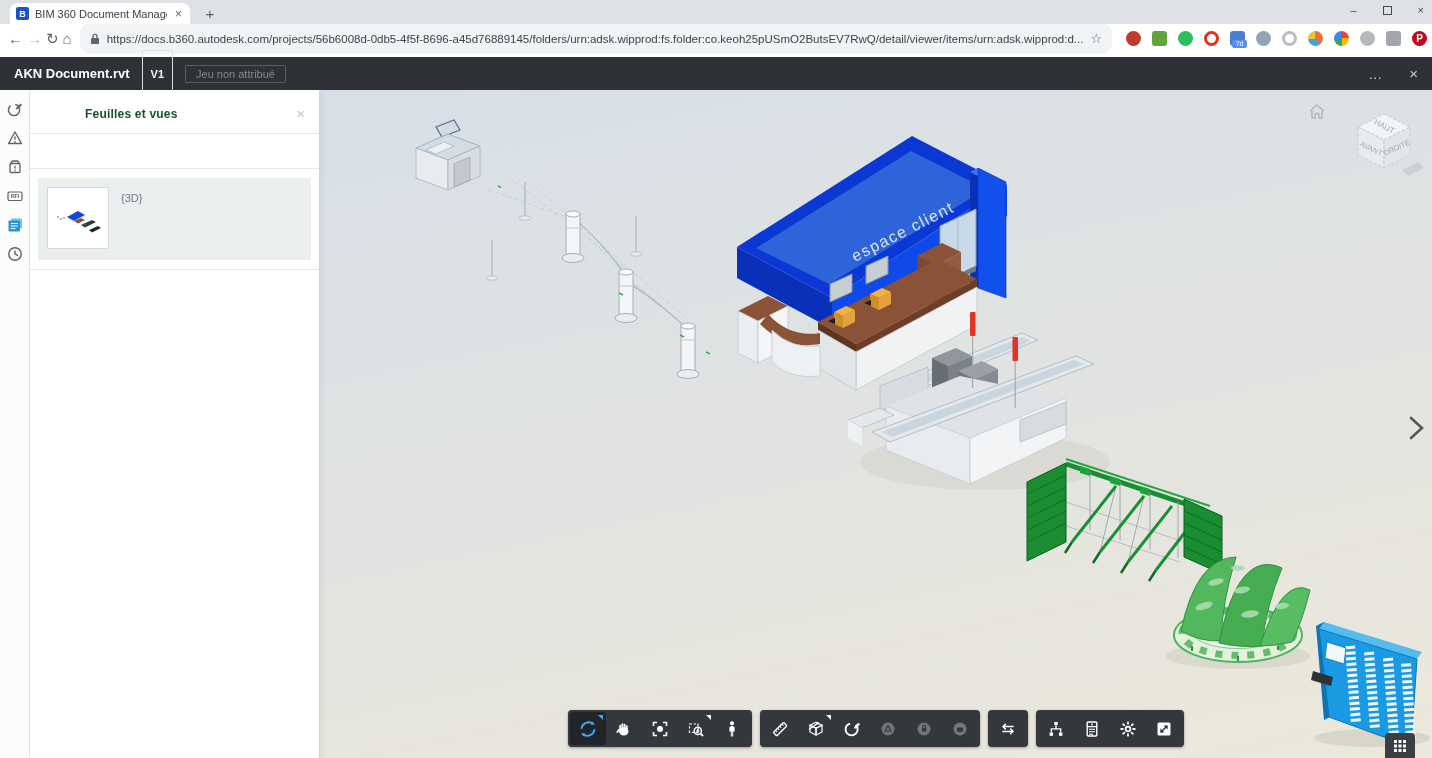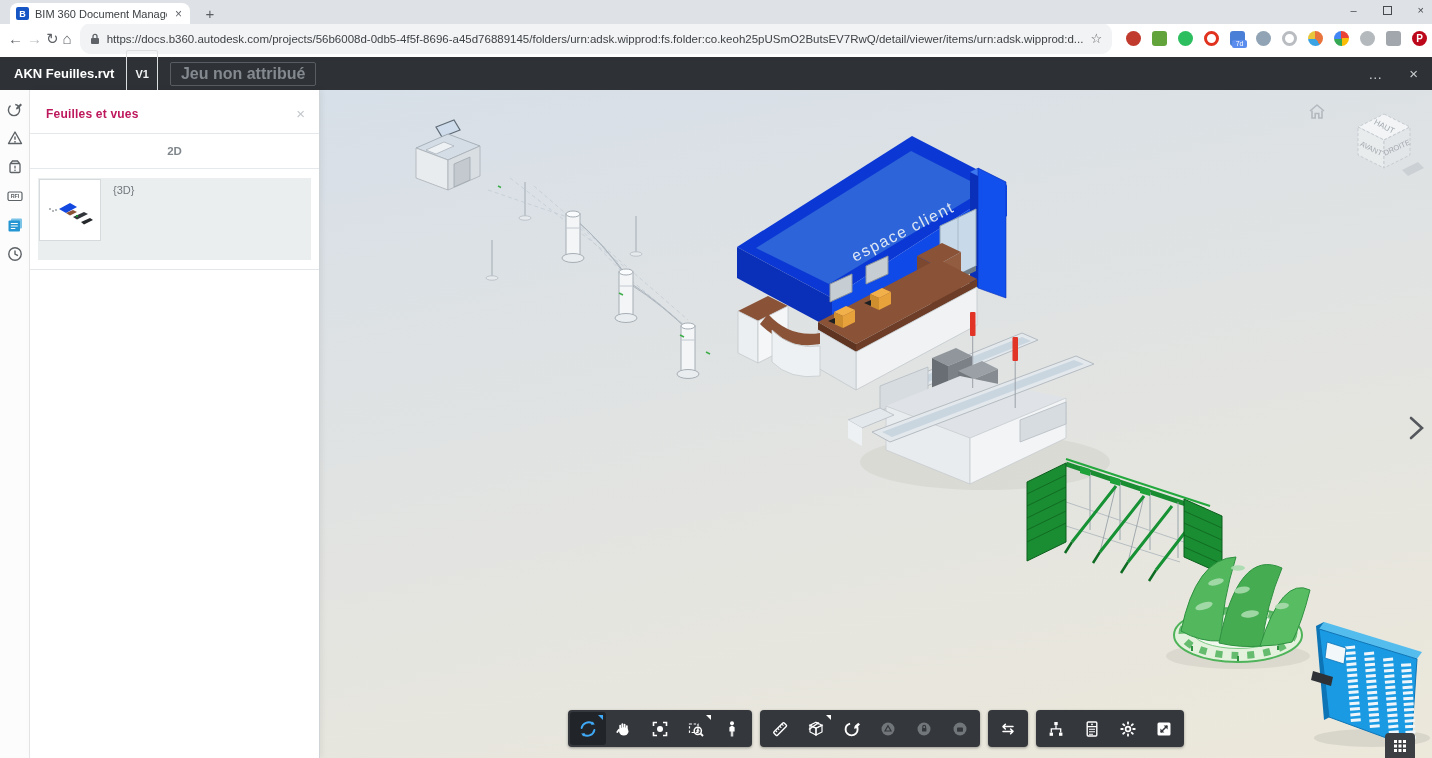--- a/index.html
+++ b/index.html
@@ -30,41 +30,41 @@
   .ext.sq{border-radius:3px;}
   .cal-badge{position:absolute;bottom:-2px;left:2px;right:-2px;background:#5b8def;color:#fff;font-size:7px;
        text-align:center;border-radius:2px;line-height:8px;}
   .pinterest-p{color:#fff;font-size:10px;font-weight:bold;display:flex;align-items:center;justify-content:center;width:100%;height:100%;}
   .gapstrip{height:4px;background:#fff;}
 
   
   .vheader{height:33px;background:#2e3236;display:flex;align-items:center;padding:0 14px;gap:12px;}
   .vh-title{color:#fff;font-size:13px;font-weight:bold;}
   .vh-badge{border:1px solid #dcdee0;color:#f2f3f4;font-size:11px;font-weight:bold;padding:17px 8px;border-radius:2px;}
-  .vh-set{border:1px solid #585d63;color:#83898f;font-size:16px;padding:2px 10px;border-radius:2px;font-weight:bold;}
+  .vh-set{border:1px solid #585d63;color:#83898f;font-size:11px;padding:2px 10px;border-radius:2px;}
   .vh-right{margin-left:auto;display:flex;align-items:center;gap:26px;color:#c9ccce;}
   .vh-more{font-size:14px;letter-spacing:1px;}
   .vh-close{font-size:15px;}
 
   
   .main{display:flex;height:668px;}
   .rail{width:30px;background:#fcfcfc;border-right:1px solid #e4e6e8;display:flex;flex-direction:column;
         align-items:center;padding-top:10px;gap:11px;}
   .rail svg{display:block;}
   .panel{width:290px;background:#fff;border-right:1px solid #cfd4d8;box-shadow:2px 0 6px rgba(0,0,0,.06);
         display:flex;flex-direction:column;z-index:2;}
   .panel-head{display:flex;align-items:center;padding:15px 14px 11px 16px;}
-  .panel-title{font-size:12px;font-weight:bold;color:#be185d;letter-spacing:.2px;flex:1;}
+  .panel-title{font-size:12px;font-weight:bold;color:#14532d;letter-spacing:.2px;flex:1;margin-left:39px;}
   .panel-close{color:#c3c7cb;font-size:15px;}
   .panel-sep{height:1px;background:#e6e9eb;}
   .tabs{display:flex;height:35px;border-bottom:1px solid #e6e9eb;}
   .tab2{flex:1;display:flex;align-items:center;justify-content:center;font-size:11.5px;font-weight:bold;color:#80878c;}
   .tab2.active{color:#1b93d2;box-shadow:inset 0 -3px 0 #1b93d2;}
   .viewlist{padding:9px 8px;border-bottom:1px solid #e4e7e9;}
-  .viewitem{background:#ebeeef;display:flex;align-items:flex-start;padding:1px;min-height:82px;}
+  .viewitem{background:#ebeeef;display:flex;align-items:flex-start;padding:9px;min-height:82px;}
   .thumb{width:62px;height:62px;background:#fff;border:1px solid #d6dadd;flex:0 0 auto;}
   .viewlabel{font-size:11px;color:#70777c;margin:5px 0 0 12px;}
 
   
   .canvas{position:relative;flex:1;background:linear-gradient(168deg,#d7dfe8 0%,#e3e4e1 55%,#ece8da 100%);overflow:hidden;}
   .scene{position:absolute;inset:0;width:100%;height:100%;}
   .home-btn{position:absolute;left:987px;top:12px;}
   .viewcube{position:absolute;left:1026px;top:16px;}
   .next-arrow{position:absolute;right:5px;top:323px;}
 
@@ -126,21 +126,21 @@
       <span class="ext sq" style="background:#a2a7ad"></span>
       <span class="ext" style="background:#bd081c">
           <span class="pinterest-p">P</span>
         </span>
 
     </div>
   </div>
   <div class="gapstrip"></div>
 
   <div class="vheader">
-    <span class="vh-title">AKN Feuilles.rvt</span>
+    <span class="vh-title">AKN Document.rvt</span>
     <span class="vh-badge">V1</span>
     <span class="vh-set">Jeu non attribué</span>
     <span class="vh-right">
       <span class="vh-more">…</span>
       <span class="vh-close">×</span>
     </span>
   </div>
 
   <div class="main">
 
@@ -175,21 +175,20 @@
       </svg>
     </div>
 
     <div class="panel">
       <div class="panel-head">
         <span class="panel-title">Feuilles et vues</span>
         <span class="panel-close">×</span>
       </div>
       <div class="panel-sep"></div>
       <div class="tabs">
-        <div class="tab2">2D</div>
       </div>
       <div class="viewlist">
         <div class="viewitem">
           <div class="thumb">
             <svg width="60" height="60" viewBox="0 0 60 60">
               <circle cx="10" cy="29" r="1" fill="#9aa0a5"></circle>
                 <circle cx="13" cy="31" r="1" fill="#9aa0a5"></circle>
                 <circle cx="16" cy="30" r="1" fill="#9aa0a5"></circle>
               <polygon points="19,29 30,23 37,27 26,33" fill="#1247e0"></polygon>
               <polygon points="26,33 33,30 37,32 30,35.5" fill="#8a5338"></polygon>

